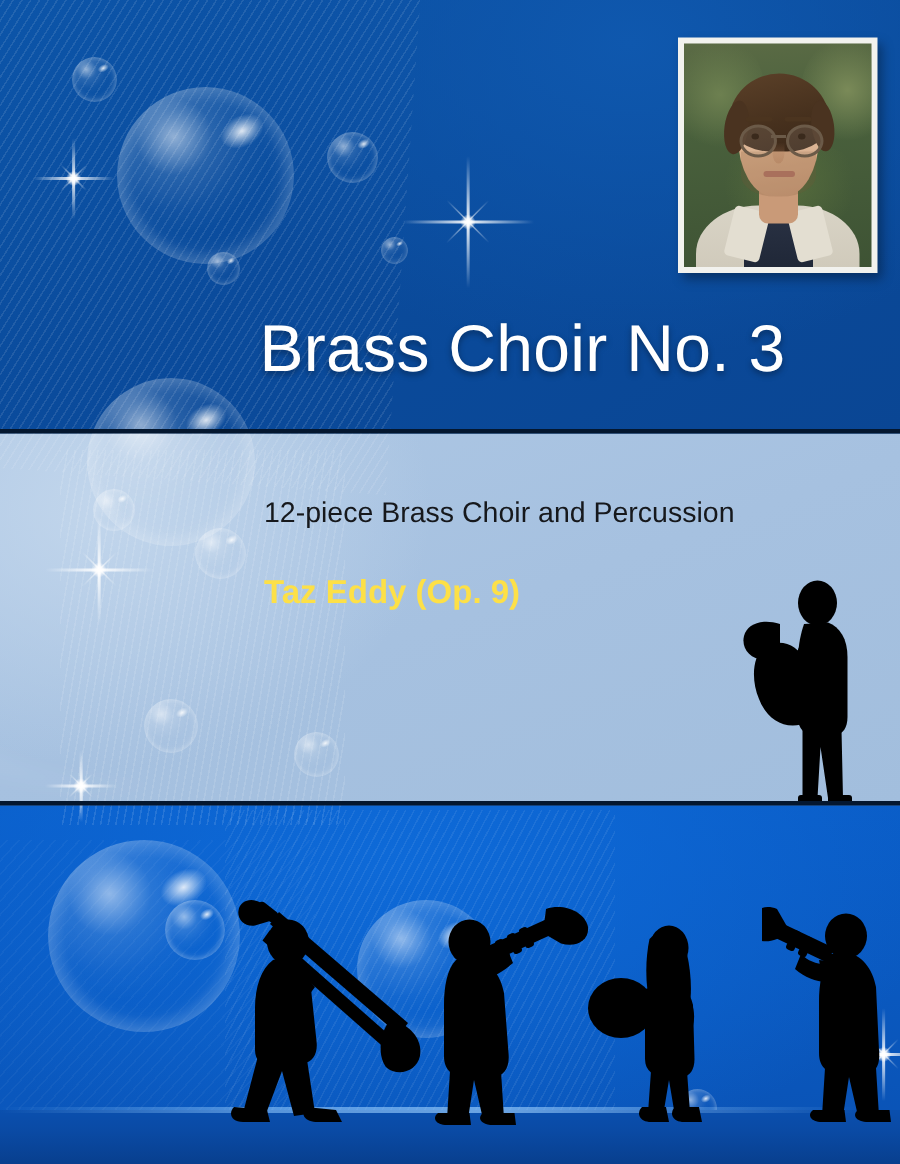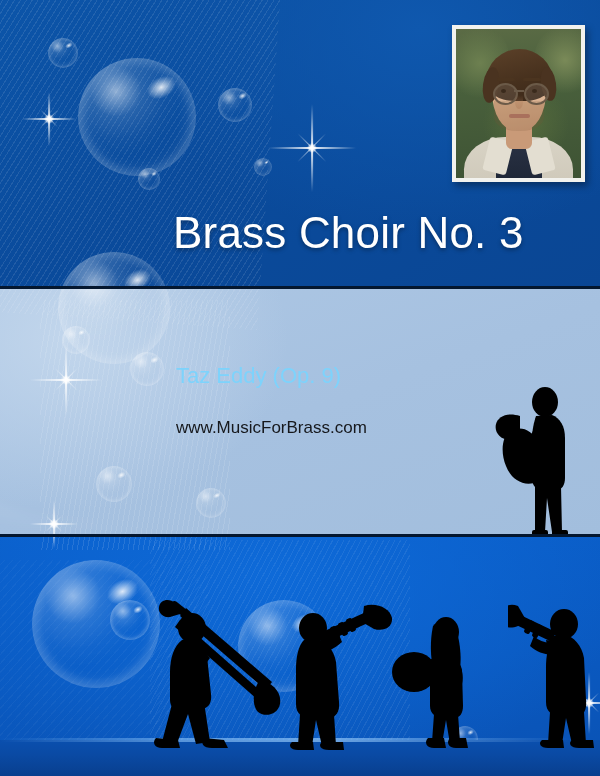--- a/index.html
+++ b/index.html
@@ -142,21 +142,21 @@
     background:rgba(120,84,54,.20);}
 
   
   #title{
     position:absolute;left:173px;top:208px;z-index:20;
     color:#ffffff;font-size:44px;font-weight:400;letter-spacing:.2px;
     text-shadow:0 2px 4px rgba(0,0,0,.35);white-space:nowrap;
   }
   #text-block{position:absolute;left:176px;top:333px;z-index:20;}
   #instrumentation{color:#16181c;font-size:19px;line-height:1;white-space:nowrap;}
-  #composer{color:#7dd3fc;font-size:22px;line-height:1;margin-top:32px;white-space:nowrap;}
+  #composer{color:#fde047;font-size:22px;line-height:1;margin-top:32px;white-space:nowrap;font-weight:bold;}
   #website{color:#16181c;font-size:17px;line-height:1;margin-top:32px;white-space:nowrap;}
 
   
   .sil{position:absolute;z-index:10;}
   .sil svg{display:block;}
   .sil path,.sil ellipse,.sil rect,.sil circle,.sil polygon{fill:#000;}
 </style>
 </head>
 <body>
 
@@ -269,22 +269,22 @@
       <div class="ph" id="ph-eye-l"></div>
       <div class="ph" id="ph-eye-r"></div>
       <div class="ph" id="ph-nose"></div>
       <div class="ph" id="ph-mouth"></div>
     </div>
   </div>
 
   <div id="title">Brass Choir No. 3</div>
 
   <div id="text-block">
+    <div id="instrumentation">12-piece Brass Choir and Percussion</div>
     <div id="composer">Taz Eddy (Op. 9)</div>
-    <div id="website">www.MusicForBrass.com</div>
   </div>
 
   <div class="sil" id="sil-tuba" style="left:490px;top:382px;">
     <svg width="86" height="155" viewBox="0 0 86 155" aria-hidden="true">
 
       <path d="M30 34 C18 30 8 34 6 42 C4 50 10 58 20 58 L30 58 Z"></path>
       <path d="M22 48 C12 52 10 70 16 84 C21 97 32 104 44 101 L48 60 C42 48 32 44 22 48 Z"></path>
       <rect x="26" y="66" width="16" height="4" rx="2"></rect>
       <rect x="26" y="74" width="16" height="4" rx="2"></rect>
       <rect x="26" y="82" width="14" height="4" rx="2"></rect>

